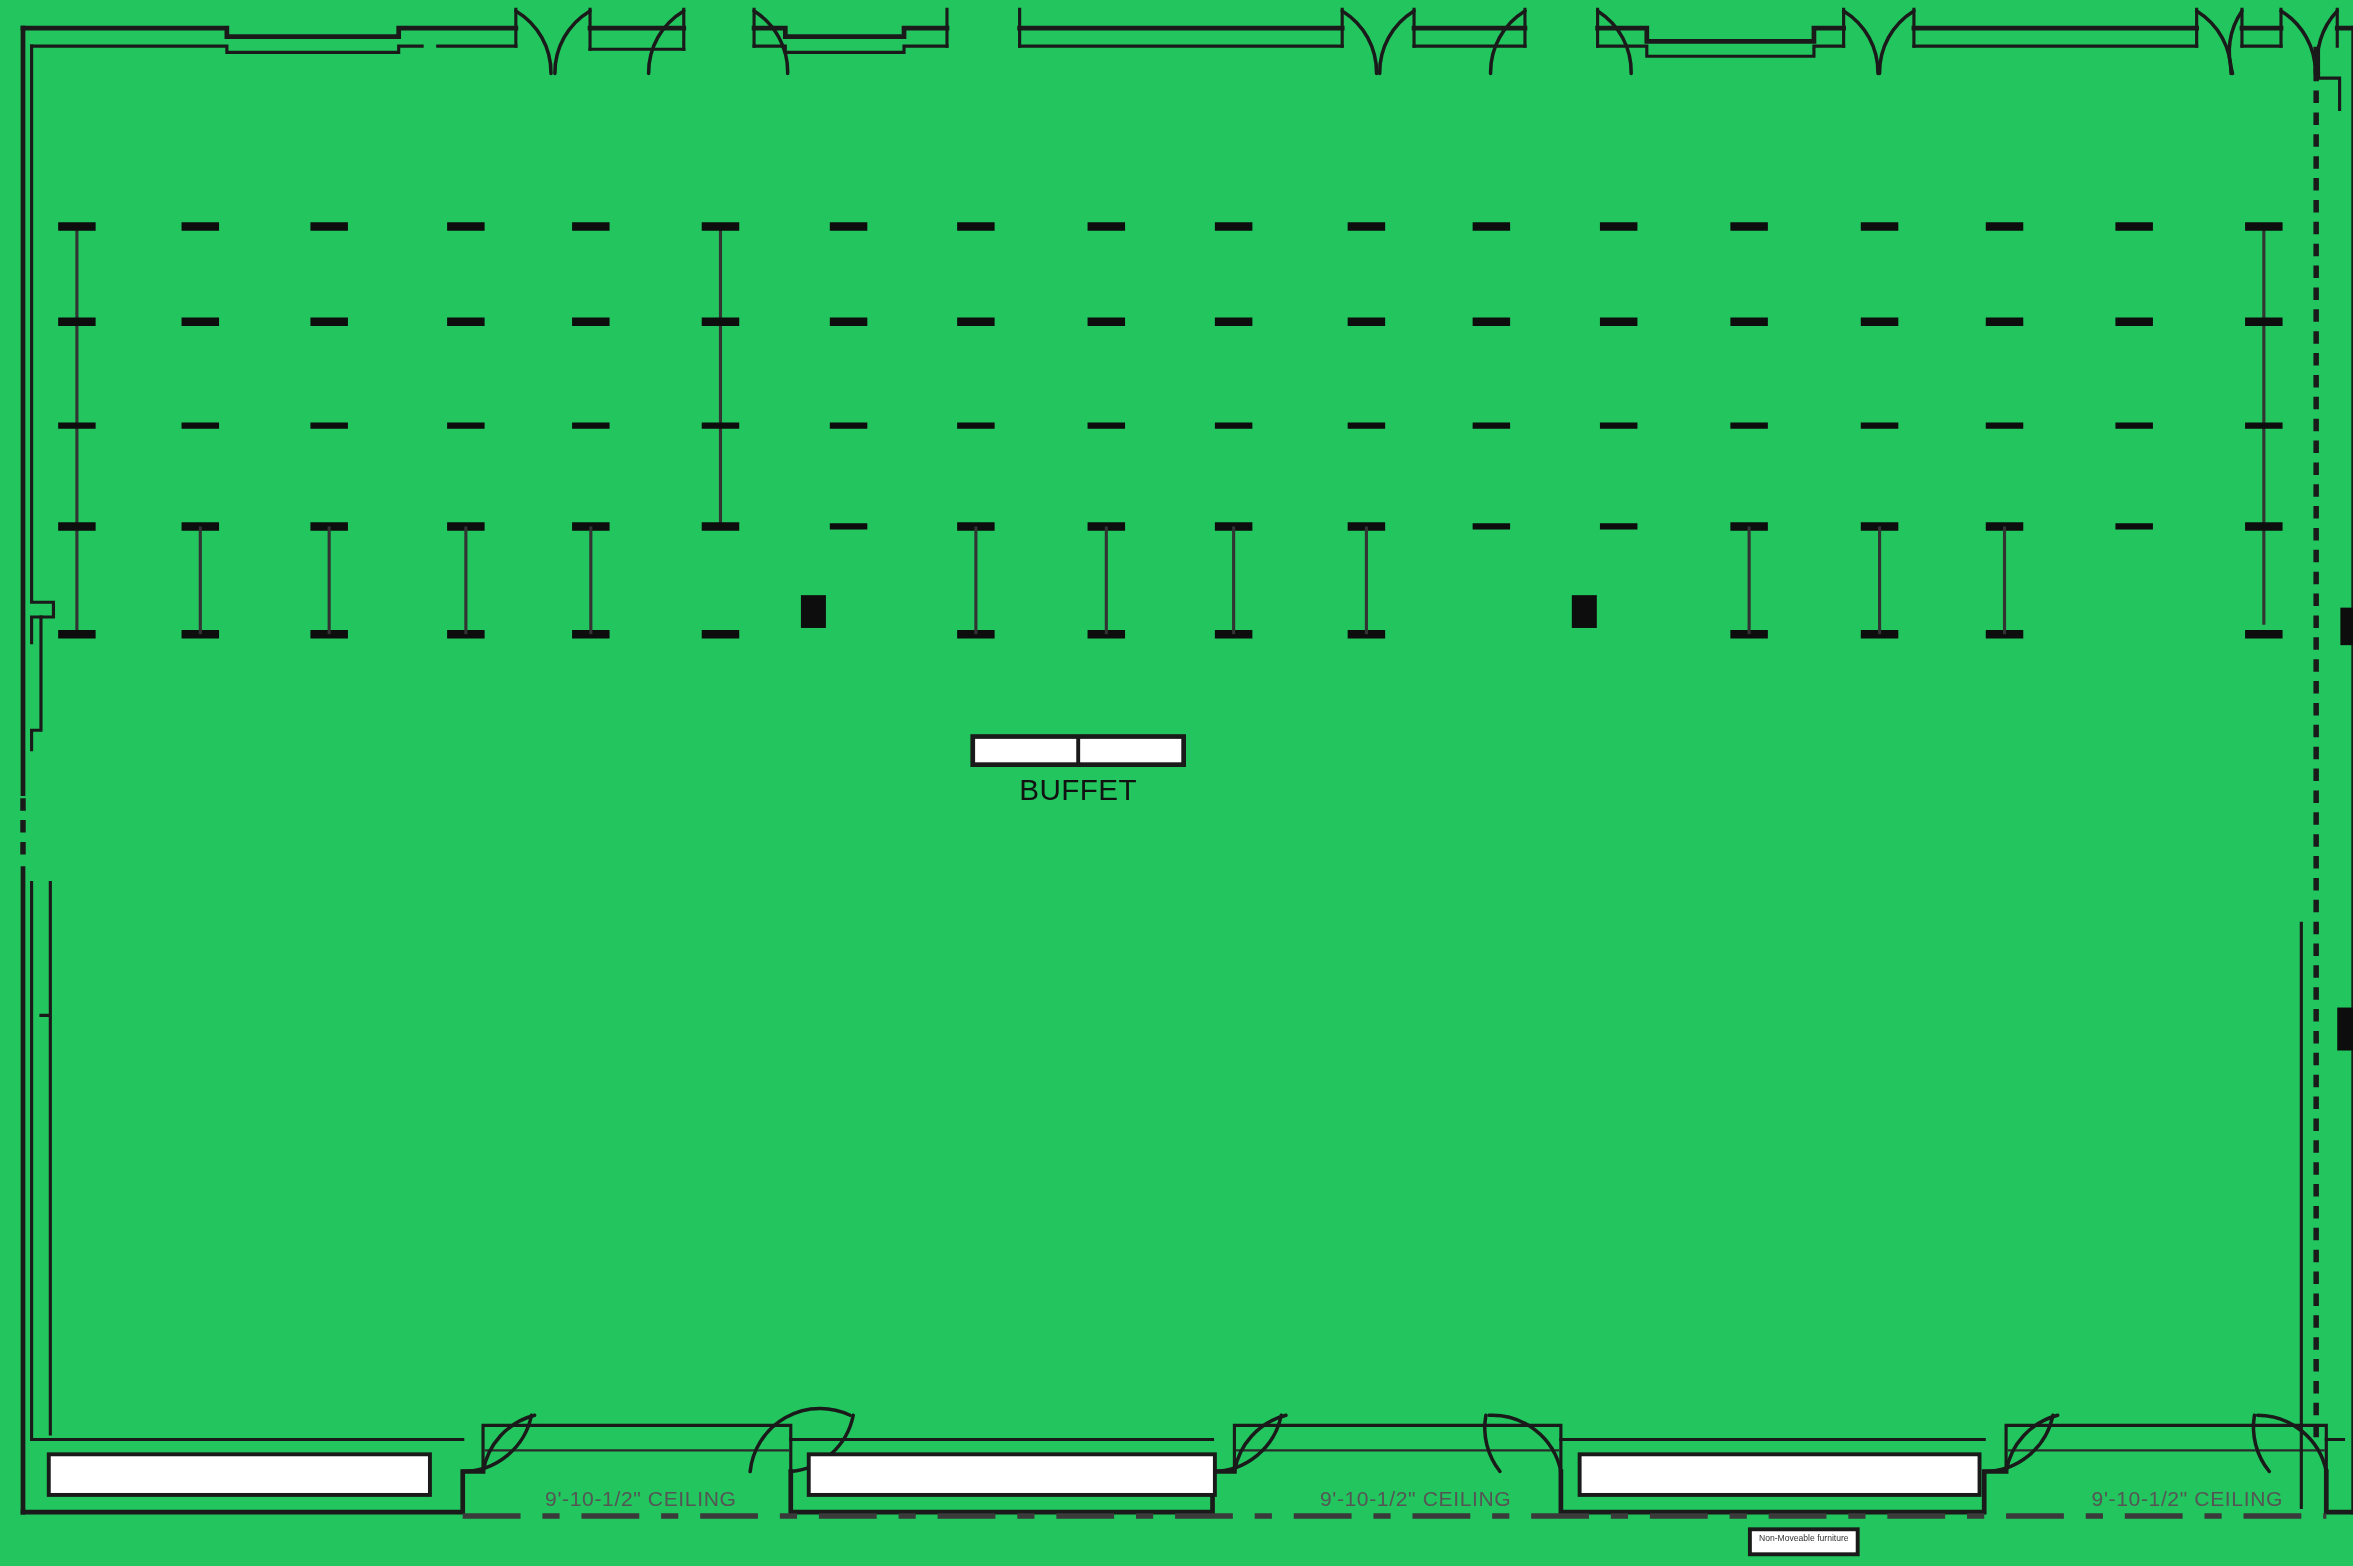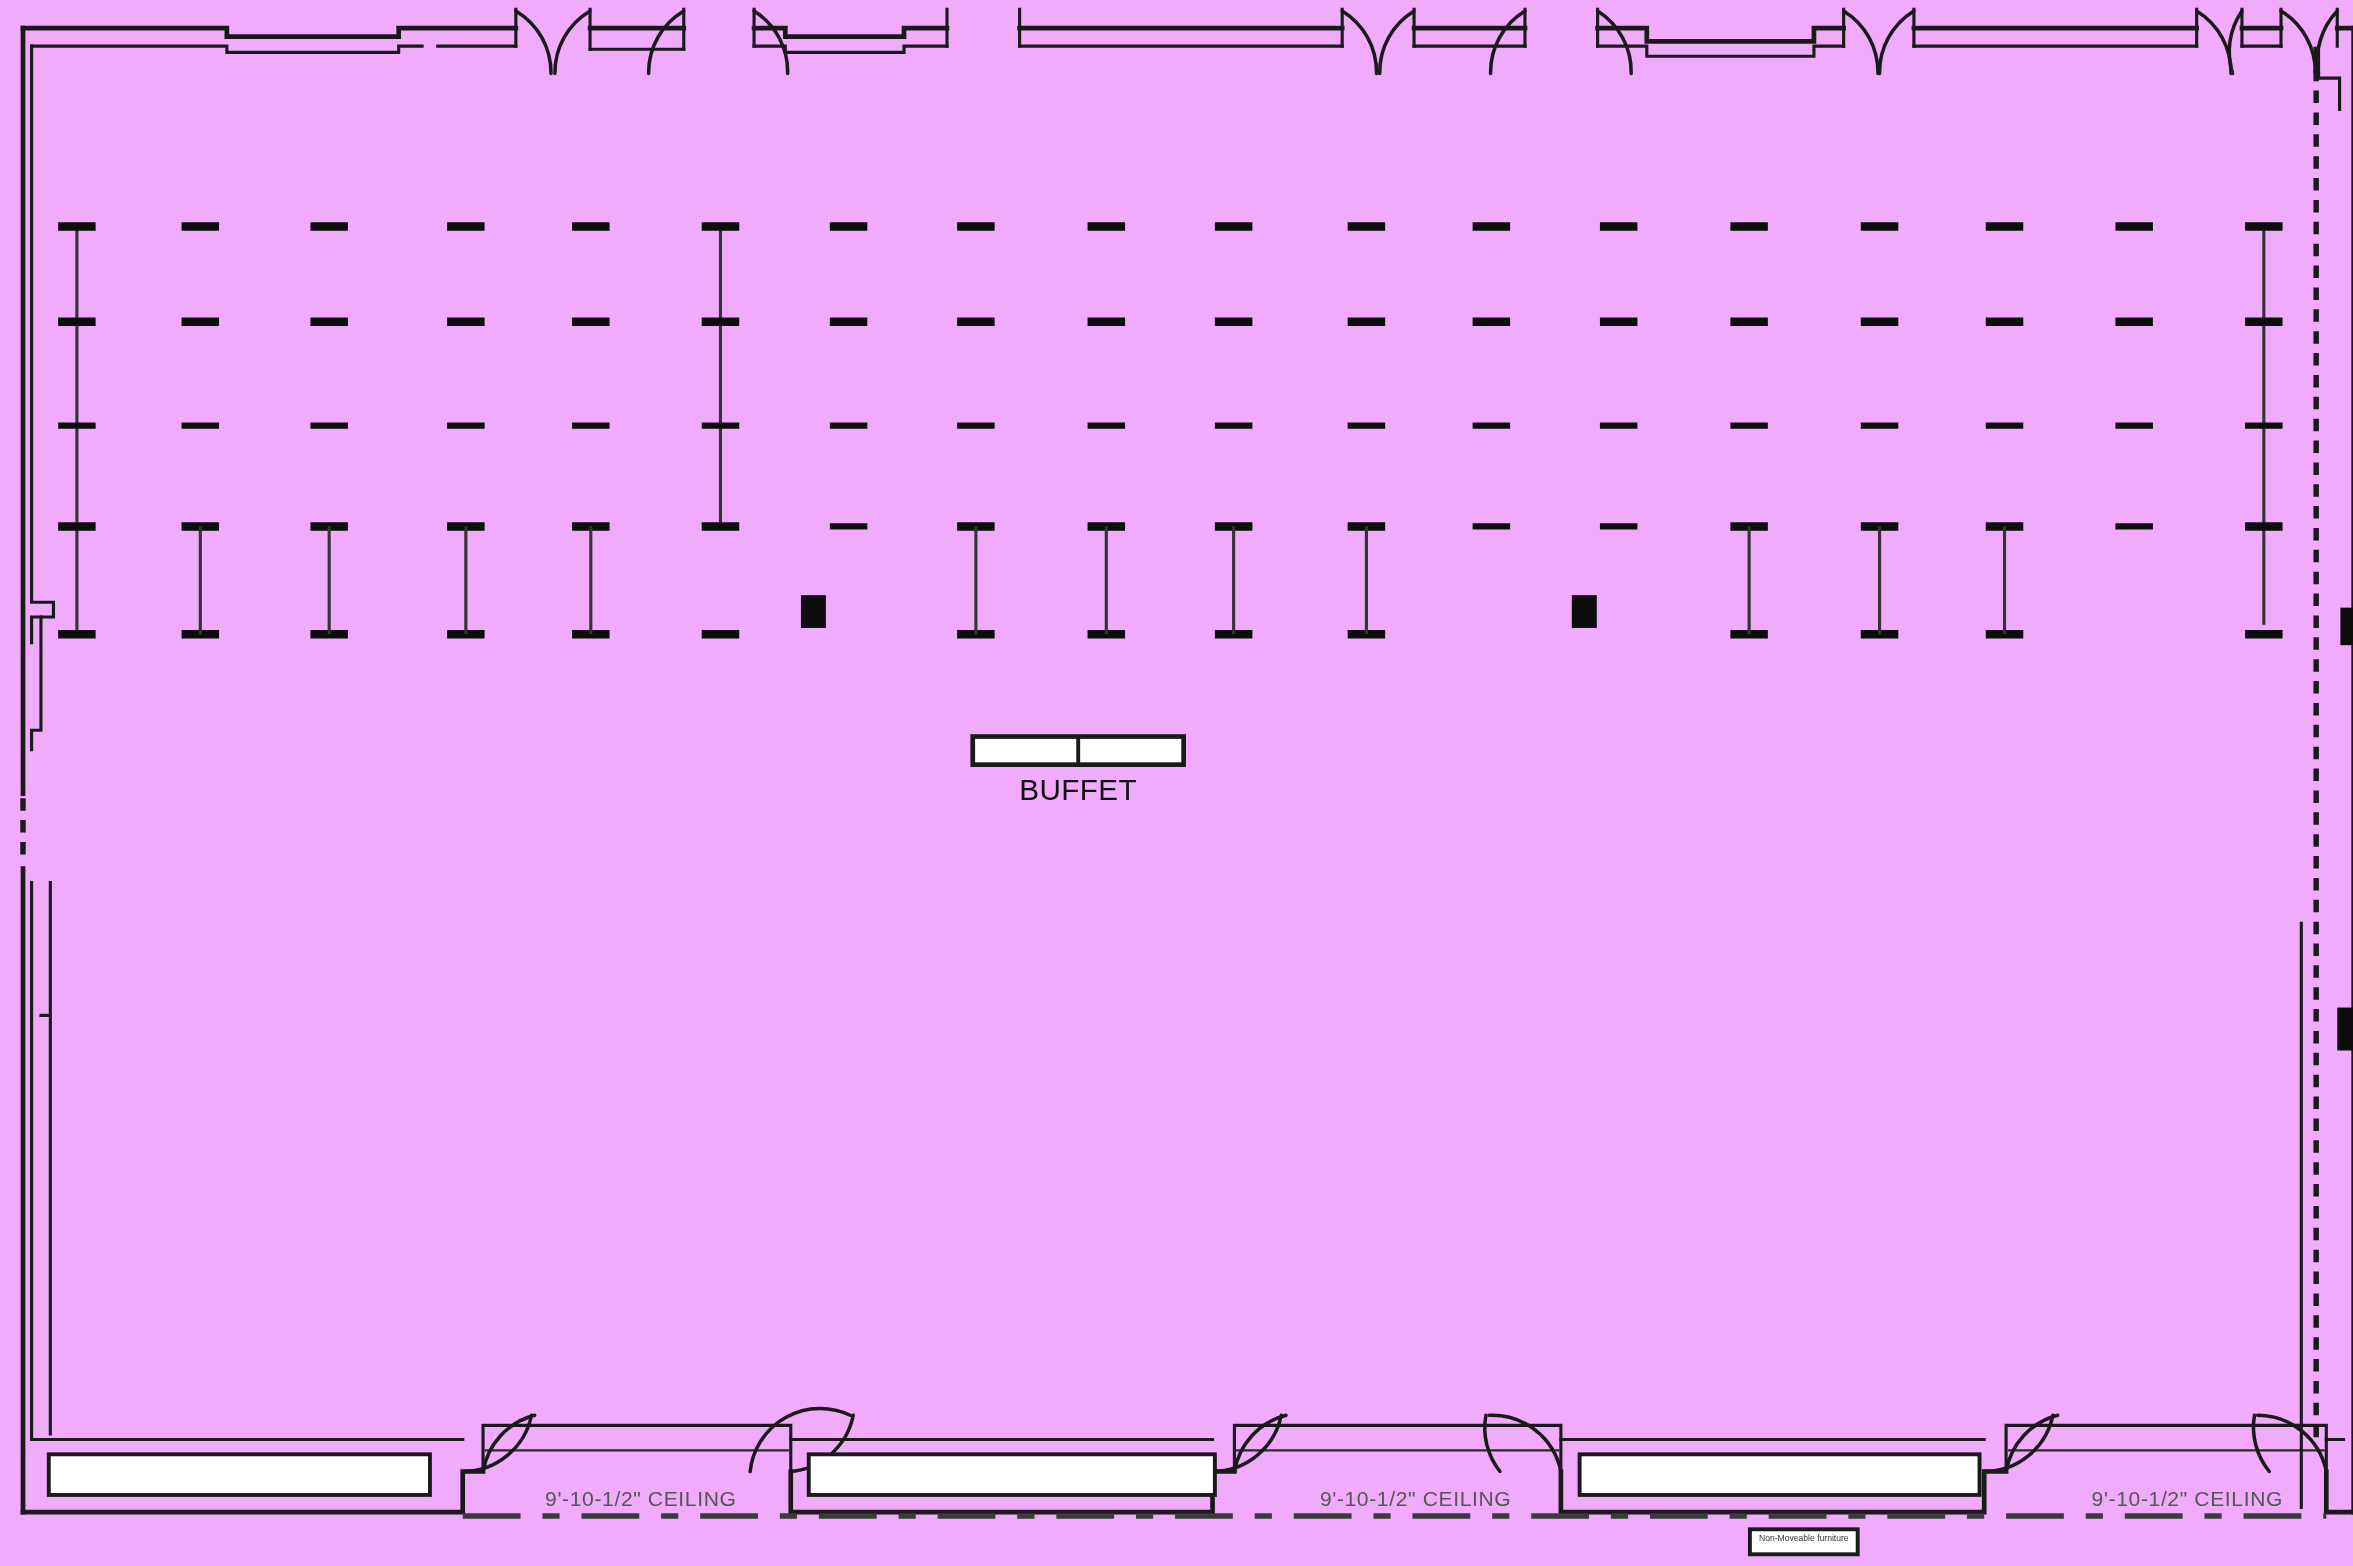--- a/index.html
+++ b/index.html
@@ -10,21 +10,21 @@
   body {
     width: 2354px;
     height: 1566px;
     overflow: hidden;
     font-family: "Liberation Sans", sans-serif;
   }
   #plan-root {
     position: relative;
     width: 2354px;
     height: 1566px;
-    background: #f0abfc;
+    background: #22c55e;
   }
   svg#floorplan {
     display: block;
     width: 2354px;
     height: 1566px;
   }
   .wall      { fill: none; stroke: #1a1a1a; stroke-width: 6; stroke-linecap: square; stroke-linejoin: miter; }
   .wall-thin { fill: none; stroke: #1a1a1a; stroke-width: 4; stroke-linecap: square; stroke-linejoin: miter; }
   .wall-hair { fill: none; stroke: #2b2b2b; stroke-width: 3; stroke-linecap: butt; }
   .door-arc  { fill: none; stroke: #1a1a1a; stroke-width: 4.5; stroke-linecap: round; }

